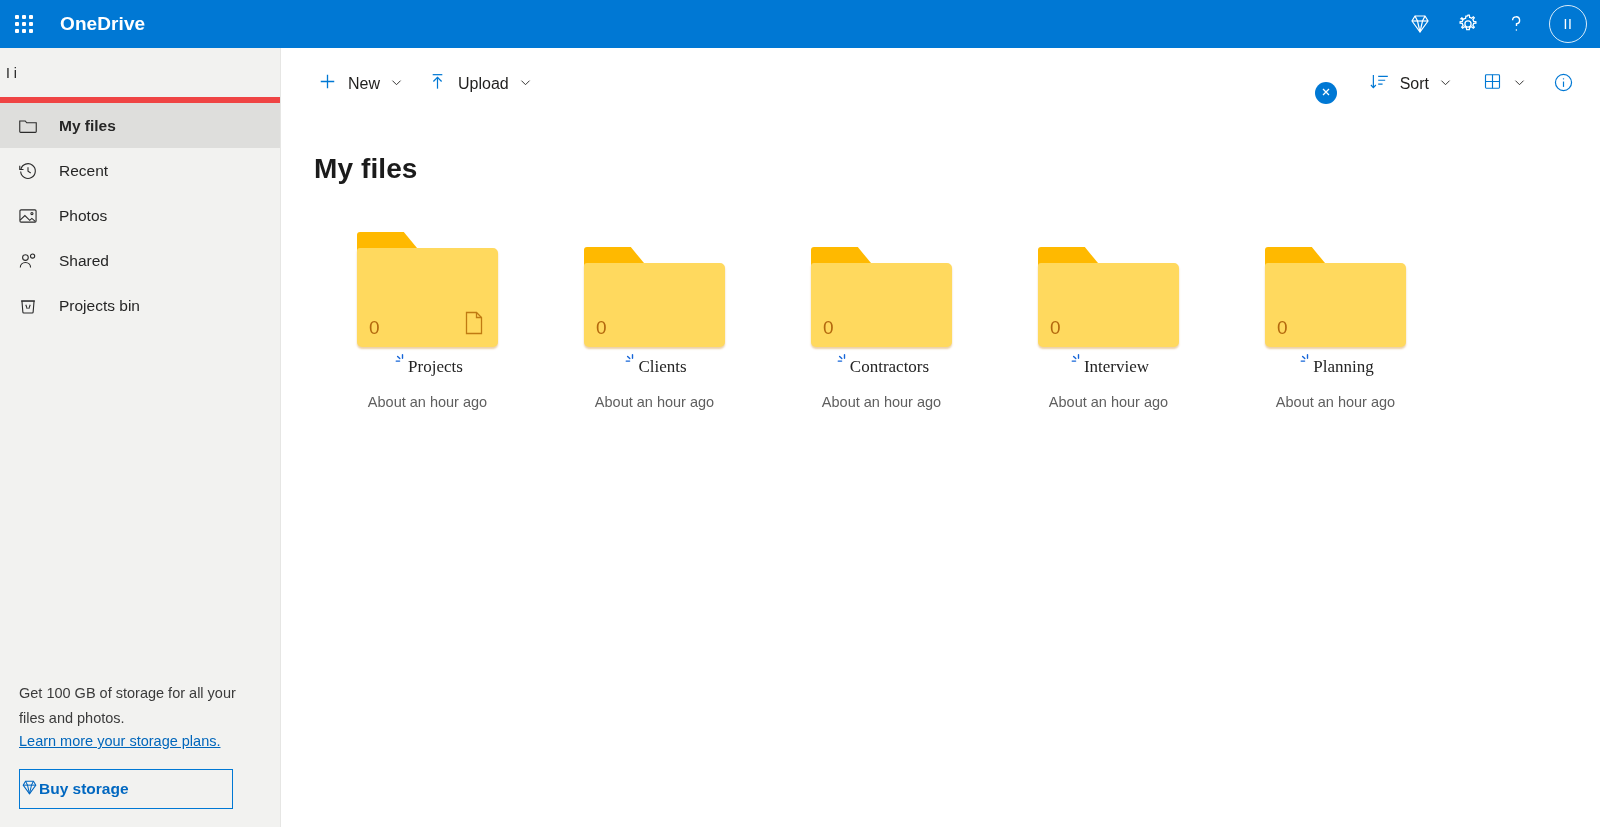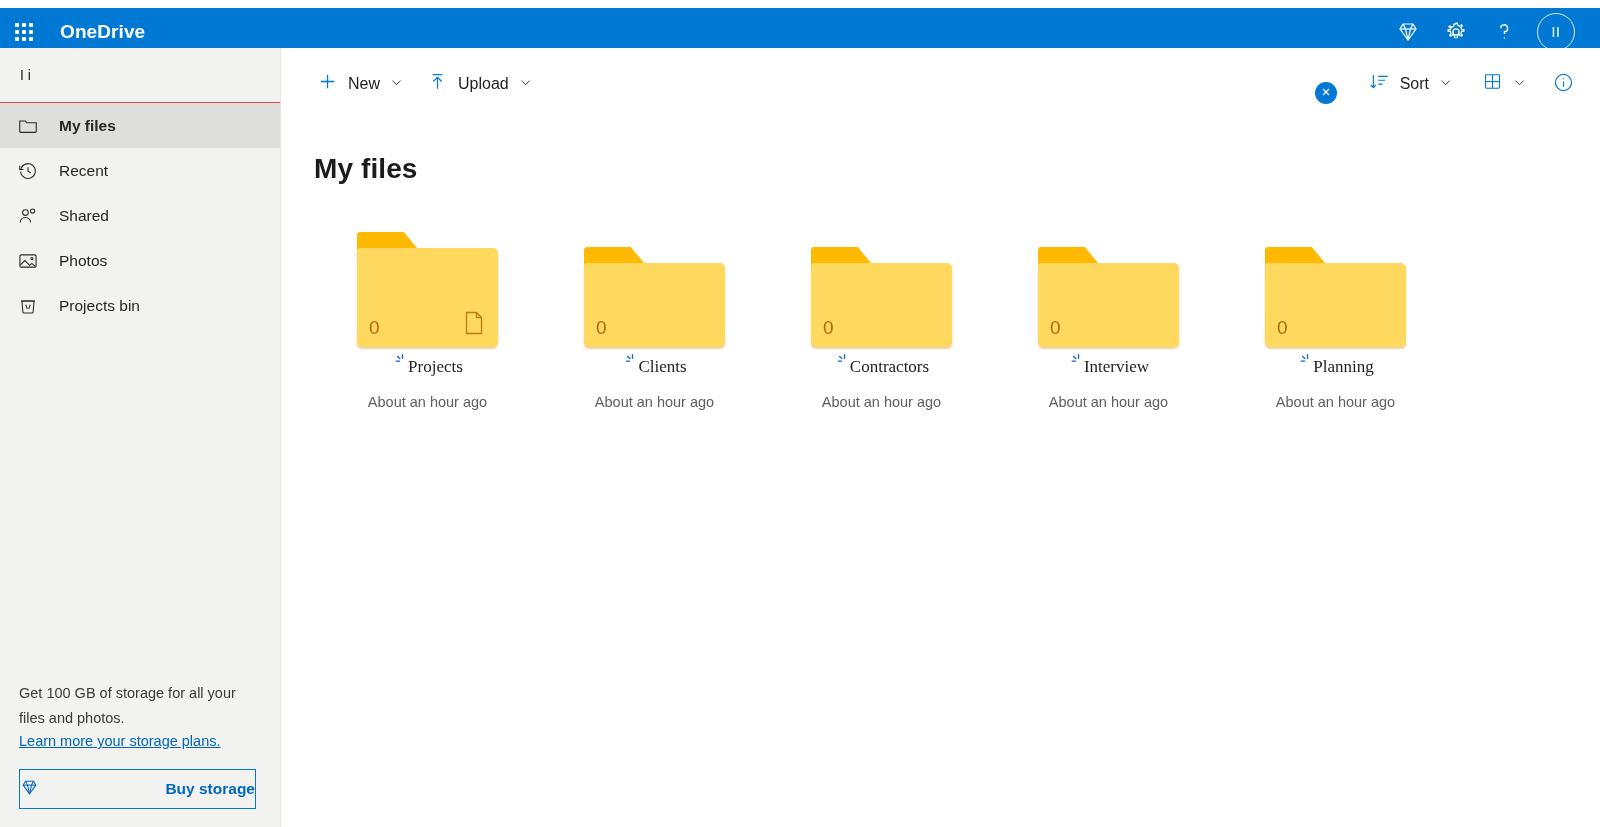--- a/index.html
+++ b/index.html
@@ -8,21 +8,21 @@
     width: 1600px;
     height: 827px;
     overflow: hidden;
     font-family: "Liberation Sans", sans-serif;
     background: #ffffff;
   }
 
   
   #suite-header {
     position: absolute;
-    top: 8px; left: 0;
+    top: 0; left: 0;
     width: 1600px;
     height: 48px;
     background: #0078D4;
     display: flex;
     align-items: center;
   }
   #waffle-button {
     width: 48px; height: 48px;
     display: flex; align-items: center; justify-content: center;
     cursor: pointer;
@@ -43,21 +43,21 @@
     font-weight: bold;
     margin-left: 12px;
     letter-spacing: 0.1px;
     white-space: nowrap;
   }
   #header-actions {
     margin-left: auto;
     display: flex;
     align-items: flex-end;
     height: 48px;
-    padding-right: 20px;
+    padding-right: 8px;
   }
   .hdr-icon-btn {
     width: 48px; height: 48px;
     display: flex; align-items: center; justify-content: center;
     cursor: pointer;
   }
   .hdr-icon-btn svg { display: block; }
   #avatar-button {
     width: 48px; height: 48px;
     display: flex; align-items: center; justify-content: center;
@@ -82,24 +82,24 @@
     height: 779px;
     background: #F2F2F0;
     border-right: 1px solid #E6E6E4;
     display: flex;
     flex-direction: column;
   }
   #sidebar-account {
     height: 55px;
     display: flex;
     align-items: center;
-    padding-left: 20px;
+    padding-left: 6px;
     font-size: 14px;
     color: #1b1b1b;
-    border-bottom: 1px solid #ef4444;
+    border-bottom: 6px solid #ef4444;
   }
   #sidebar-nav { padding-top: 0px; }
   .nav-item {
     height: 45px;
     display: flex;
     align-items: center;
     padding-left: 17px;
     cursor: pointer;
     color: #262626;
     font-size: 15.5px;
@@ -128,32 +128,31 @@
   #promo-link {
     display: inline-block;
     font-size: 14.5px;
     color: #0066BB;
     text-decoration: underline;
     margin-top: 2px;
     cursor: pointer;
   }
   #buy-storage-button {
     margin-top: 19px;
-    width: 237px;
+    width: 214px;
     height: 40px;
     border: 1px solid #0078D4;
     background: transparent;
     color: #0067C0;
     font-size: 15.5px;
     font-weight: bold;
     font-family: "Liberation Sans", sans-serif;
     display: flex;
     align-items: center;
-    justify-content: space-between;
-    gap: 9px;
+    justify-content: flex-start;
     cursor: pointer;
   }
 
   
   #command-bar {
     position: absolute;
     top: 48px; left: 281px;
     width: 1319px;
     height: 72px;
     background: #ffffff;
@@ -372,37 +371,37 @@
           <path d="M3 6.2v4.1h4.1"></path>
           <path d="M12 7.8v4.5l3 1.8"></path>
         </svg>
       </span>
       <span class="nav-label">Recent</span>
     </div>
 
     <div class="nav-item">
       <span class="nav-ico">
         <svg width="22" height="22" viewBox="0 0 24 24" fill="none" stroke="#2b2b2b" stroke-width="1.2">
+          <rect x="3.2" y="5.3" width="17.6" height="13.4" rx="1.2"></rect>
+          <circle cx="16.3" cy="9.4" r="1.15"></circle>
+          <path d="M3.4 16.6l5.2-5 5.3 5.1 2.3-2.1 3.7 3.3"></path>
+        </svg>
+      </span>
+      <span class="nav-label">Photos</span>
+    </div>
+
+    <div class="nav-item">
+      <span class="nav-ico">
+        <svg width="22" height="22" viewBox="0 0 24 24" fill="none" stroke="#2b2b2b" stroke-width="1.2">
           <circle cx="9.2" cy="8.2" r="3.1"></circle>
           <path d="M3.6 19.2c0-3.4 2.5-5.6 5.6-5.6s5.6 2.2 5.6 5.6"></path>
           <circle cx="17" cy="6.6" r="2.3"></circle>
         </svg>
       </span>
       <span class="nav-label">Shared</span>
-    </div>
-
-    <div class="nav-item">
-      <span class="nav-ico">
-        <svg width="22" height="22" viewBox="0 0 24 24" fill="none" stroke="#2b2b2b" stroke-width="1.2">
-          <rect x="3.2" y="5.3" width="17.6" height="13.4" rx="1.2"></rect>
-          <circle cx="16.3" cy="9.4" r="1.15"></circle>
-          <path d="M3.4 16.6l5.2-5 5.3 5.1 2.3-2.1 3.7 3.3"></path>
-        </svg>
-      </span>
-      <span class="nav-label">Photos</span>
     </div>
 
     <div class="nav-item">
       <span class="nav-ico">
         <svg width="22" height="22" viewBox="0 0 24 24" fill="none" stroke="#2b2b2b" stroke-width="1.2">
           <path d="M5.4 6.6h13.2l-1 12.1a1 1 0 0 1-1 .9H7.4a1 1 0 0 1-1-.9z"></path>
           <path d="M4.4 6.6h15.2"></path>
           <path d="M9.6 10.6l1.6 4.6M14.4 10.6l-1.6 4.6"></path>
         </svg>
       </span>

